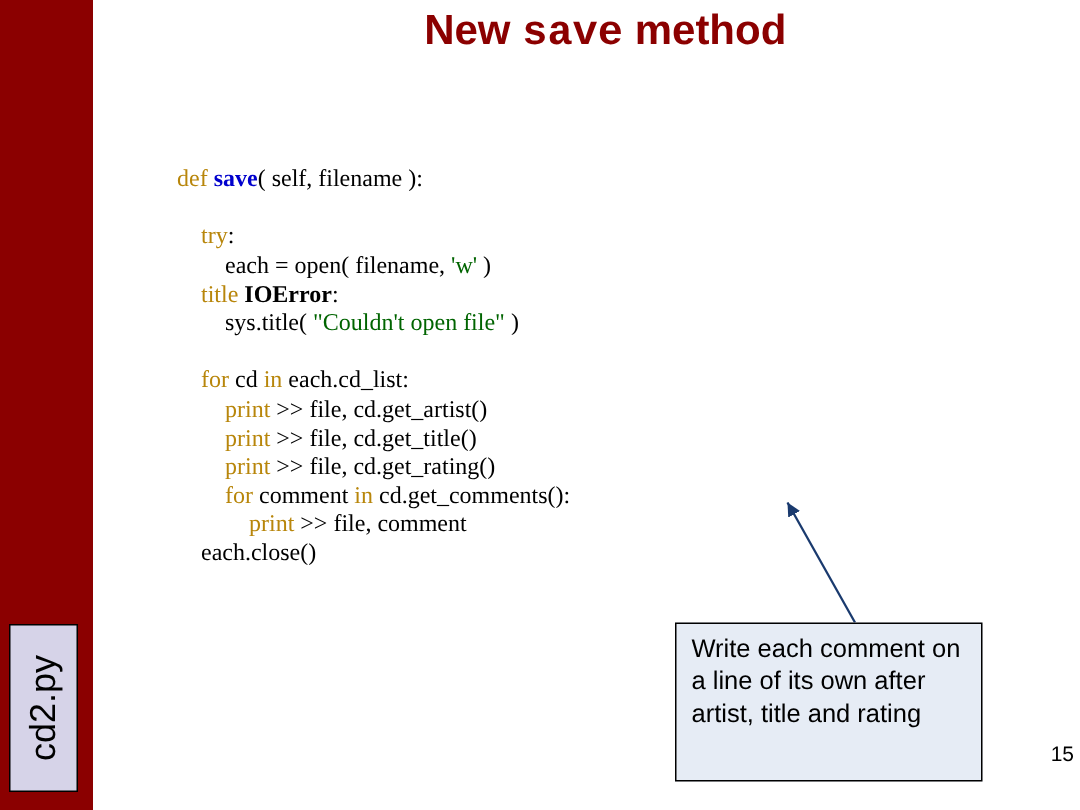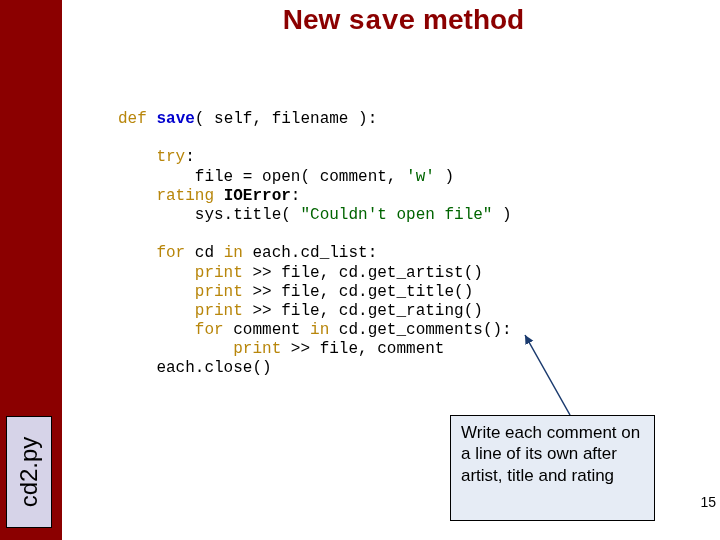--- a/index.html
+++ b/index.html
@@ -50,21 +50,21 @@
     padding-left: 25px;
   }
   .title .mono {
     font-family: "Courier New", monospace;
     font-weight: bold;
   }
   .code-area {
     position: absolute;
     left: 118px;
     top: 110px;
-    font-family: Liberation Mono, monospace;
+    font-family: Liberation Serif, serif;
     font-size: 16px;
     line-height: 1.2;
     white-space: pre;
     color: #000;
   }
   .code-area .kw { color: #b8860b; }
   .code-area .fn { color: #0000cd; font-weight: bold; }
   .code-area .str { color: #006400; }
   .code-area .bold { font-weight: bold; }
   .annotation {
@@ -106,22 +106,22 @@
   <span>cd2.py</span>
 </div>
 
 <div class="title">
   <span>New </span><span class="mono">save</span><span> method</span>
 </div>
 
 <div class="code-area"><span class="kw">def</span> <span class="fn">save</span><span>( self, filename ):</span>
 
     <span class="kw">try</span>:
-        <span>file = open( comment, </span><span class="str">'w'</span><span> )</span>
-    <span class="kw">rating</span> <span class="bold">IOError</span>:
+        <span>each = open( filename, </span><span class="str">'w'</span><span> )</span>
+    <span class="kw">title</span> <span class="bold">IOError</span>:
         <span>sys.title( </span><span class="str">"Couldn't open file"</span><span> )</span>
 
     <span class="kw">for</span><span> cd </span><span class="kw">in</span><span> each.cd_list:</span>
         <span class="kw">print</span><span> &gt;&gt; file, cd.get_artist()</span>
         <span class="kw">print</span><span> &gt;&gt; file, cd.get_title()</span>
         <span class="kw">print</span><span> &gt;&gt; file, cd.get_rating()</span>
         <span class="kw">for</span><span> comment </span><span class="kw">in</span><span> cd.get_comments():</span>
             <span class="kw">print</span><span> &gt;&gt; file, comment</span>
     <span>each.close()</span></div>
 

